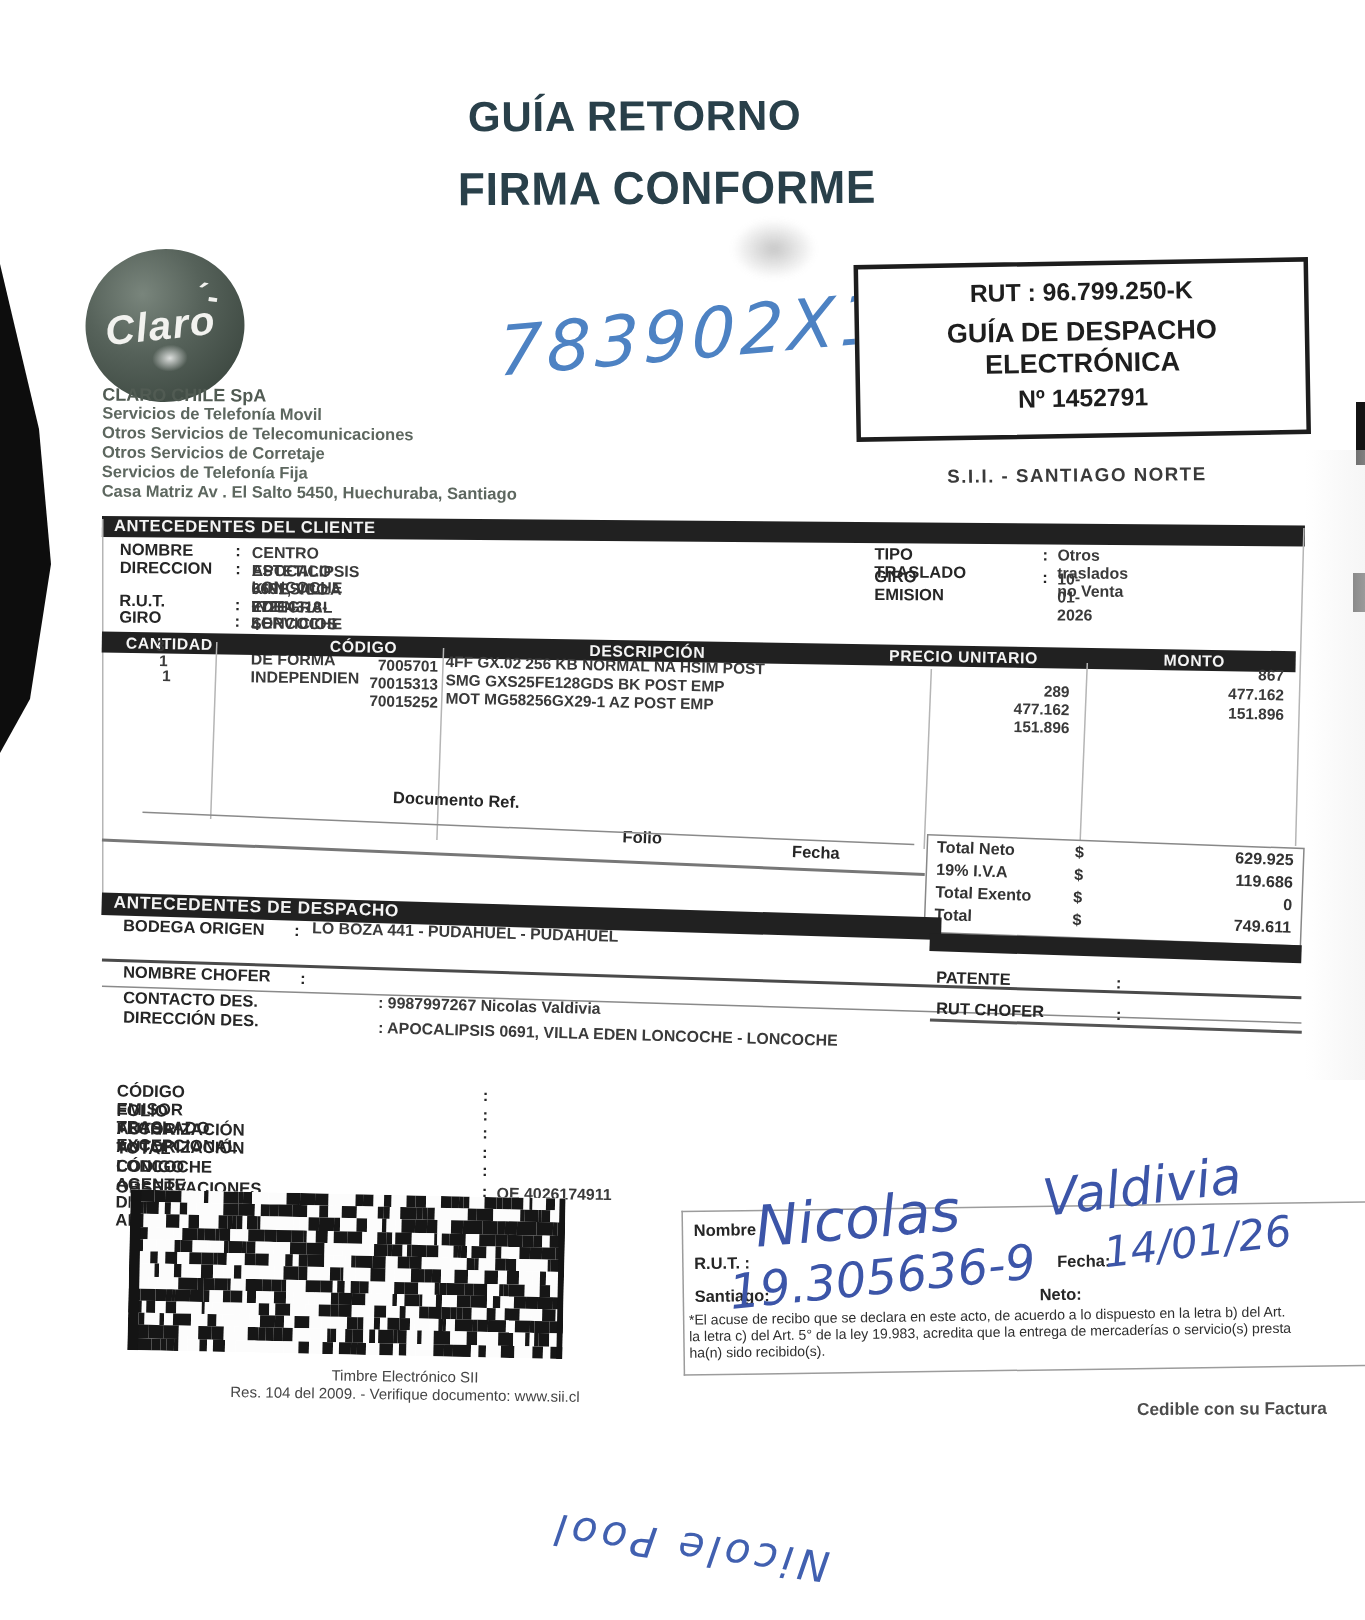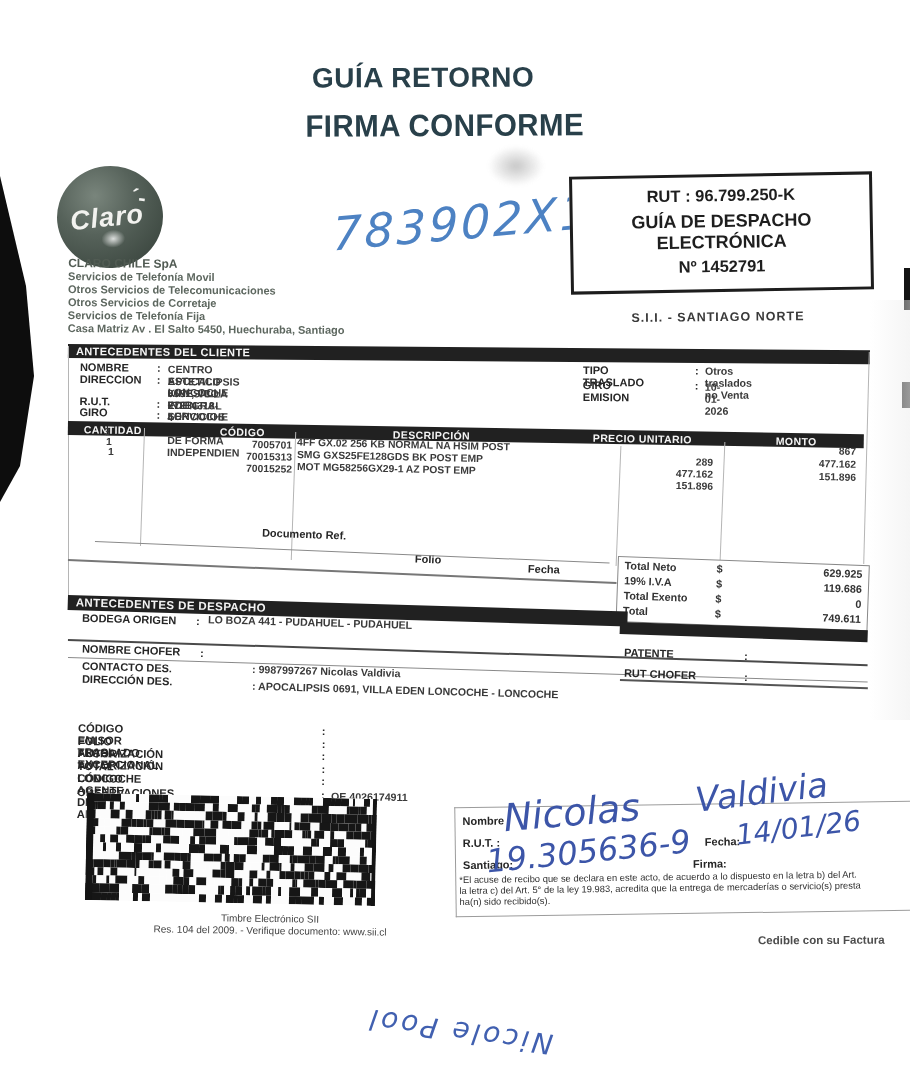--- a/index.html
+++ b/index.html
@@ -811,21 +811,21 @@
       </div>
     </div>
   <div class="a ctr" style="left:130px;top:913px;width:280px;font-size:10px;color:#444;transform:rotate(0.8deg);">Timbre Electrónico SII</div>
   <div class="a ctr" style="left:100px;top:925px;width:340px;font-size:10px;color:#444;transform:rotate(0.8deg);">Res. 104 del 2009. - Verifique documento: www.sii.cl</div>
 
   <div class="a sigbox">
     <div class="lb a" style="left:7px;top:7px;">Nombre</div>
     <div class="lb a" style="left:7px;top:29px;">R.U.T. :</div>
     <div class="lb a" style="left:7px;top:51px;">Santiago:</div>
     <div class="lb a" style="left:249px;top:31px;">Fecha:</div>
-    <div class="lb a" style="left:237px;top:53px;">Firma:</div>
+    <div class="lb a" style="left:237px;top:53px;">Neto:</div>
 
     <div class="a hand pen2" style="left:48px;top:-16px;font-size:38px;transform:rotate(-4deg);">Nicolas</div>
     <div class="a hand pen2" style="left:240px;top:-32px;font-size:34px;transform:rotate(-6deg);">Valdivia</div>
     <div class="a hand pen2" style="left:30px;top:26px;font-size:32px;transform:rotate(-5deg);">19.305636-9</div>
     <div class="a hand pen2" style="left:280px;top:8px;font-size:28px;transform:rotate(-6deg);">14/01/26</div>
 
     <div class="a" style="left:3px;top:66px;">
       <span class="disc" style="display:block;">*El acuse de recibo que se declara en este acto, de acuerdo a lo dispuesto en la letra b) del Art.</span>
       <span class="disc" style="display:block;">la letra c) del Art. 5° de la ley 19.983, acredita que la entrega de mercaderías o servicio(s) presta</span>
       <span class="disc" style="display:block;">ha(n) sido recibido(s).</span>

